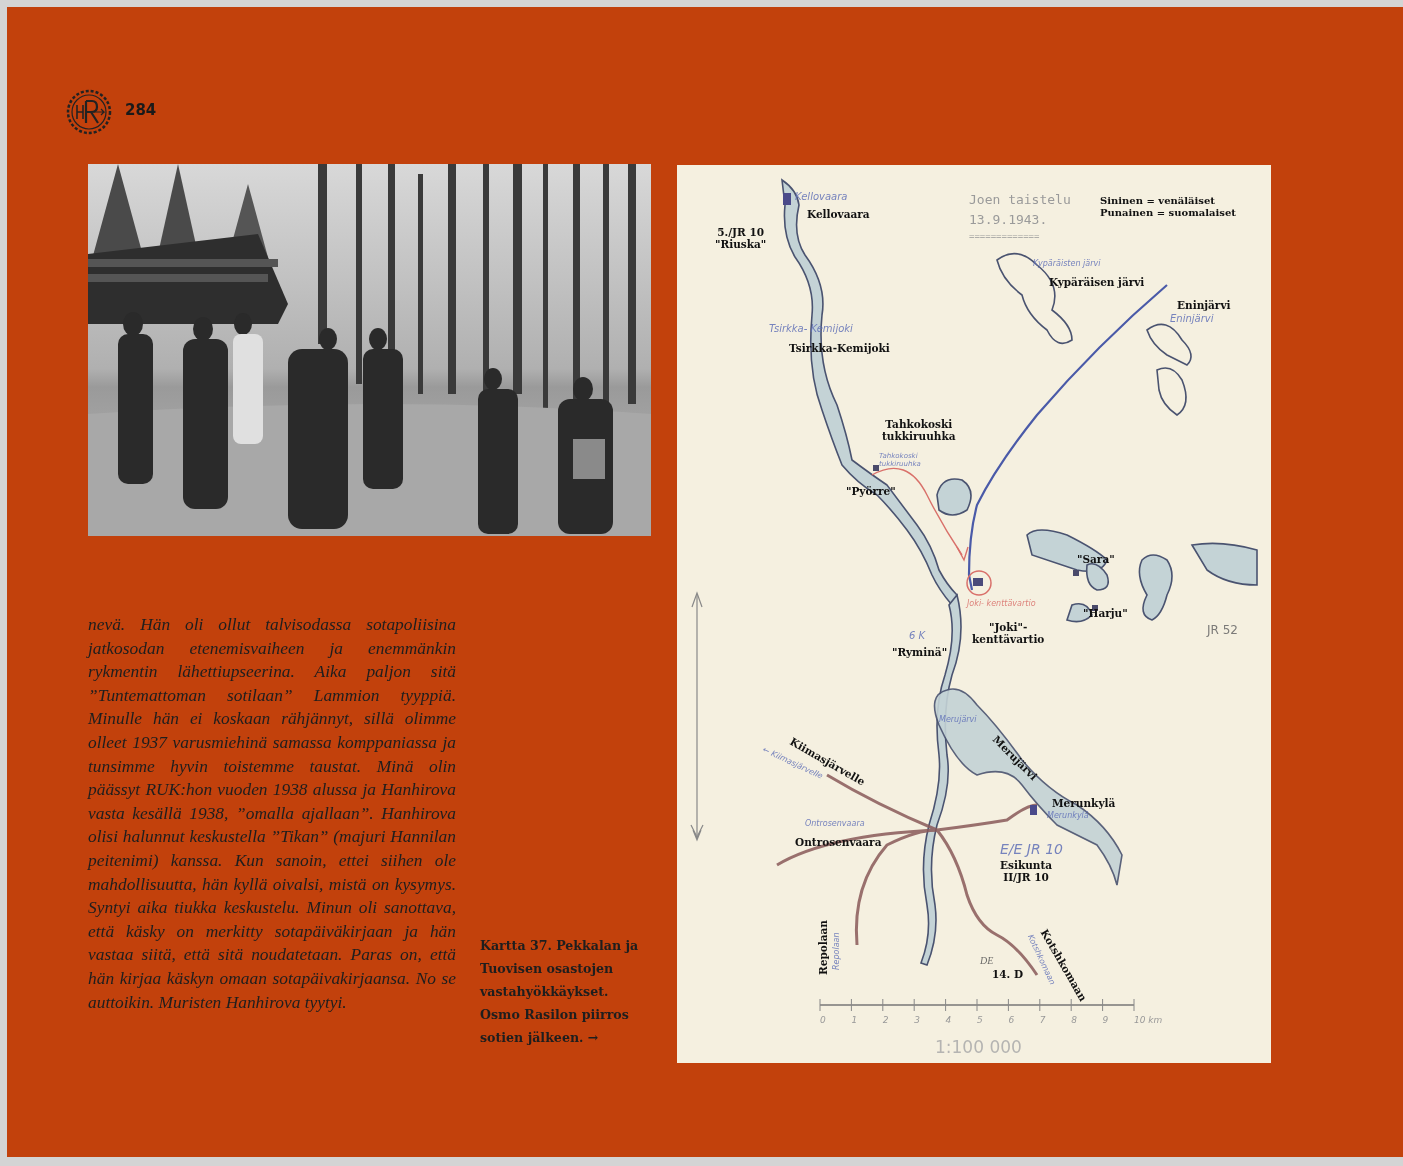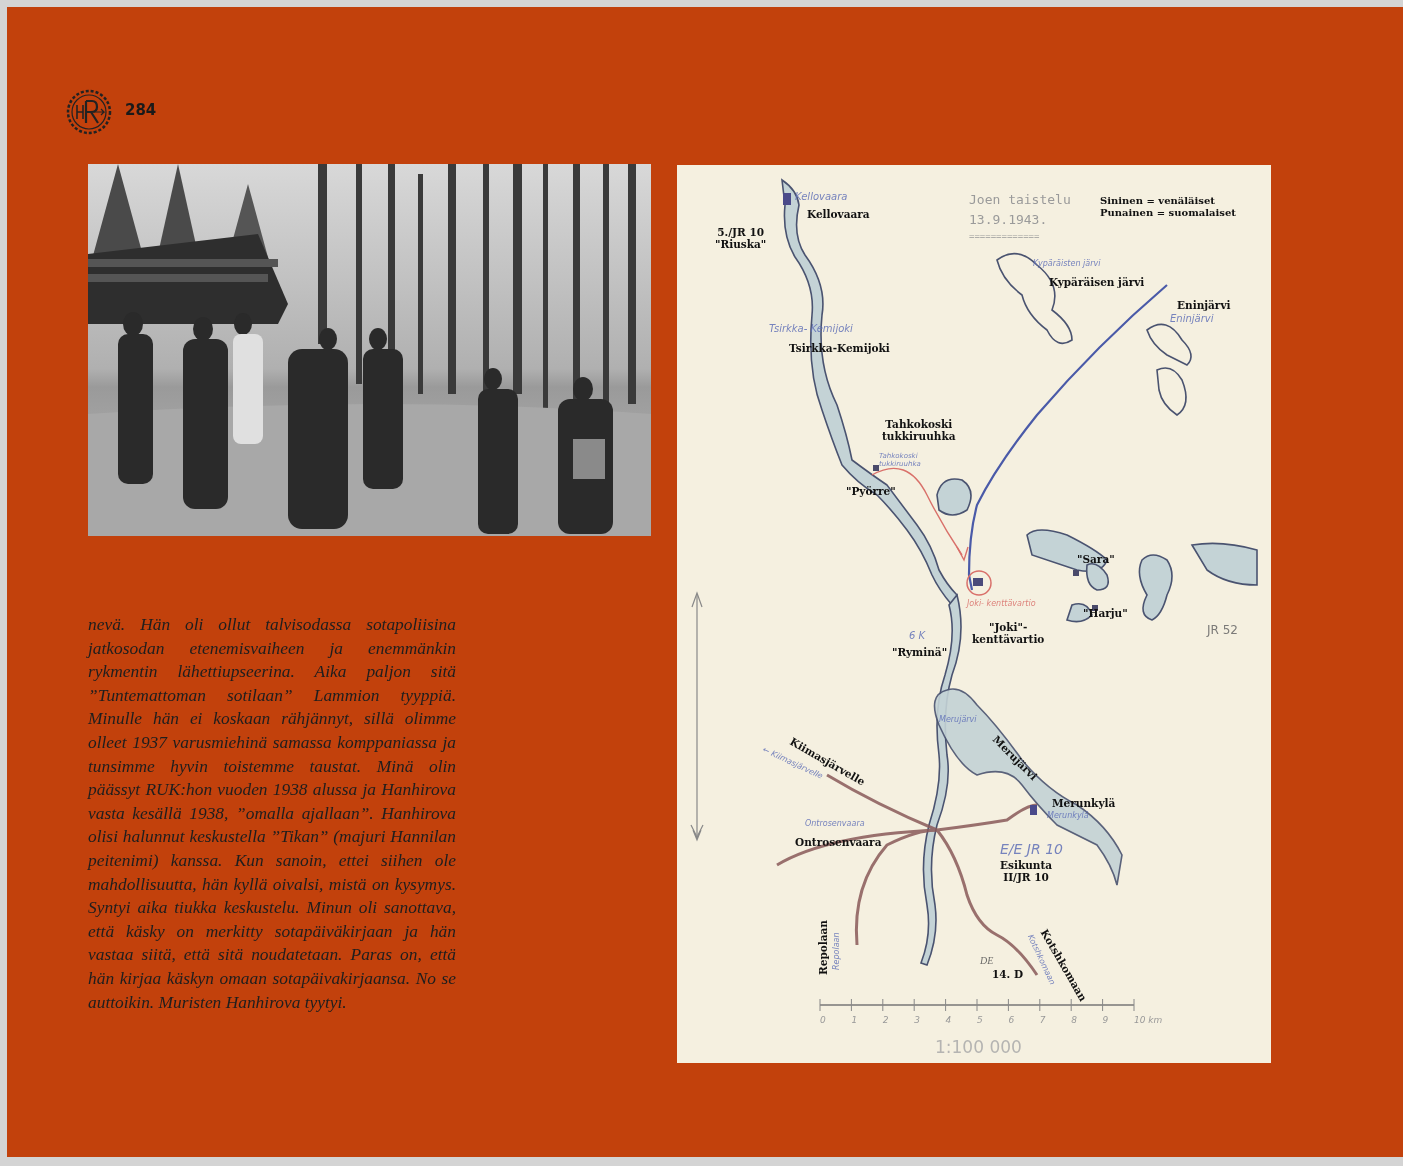--- a/index.html
+++ b/index.html
@@ -84,20 +84,21 @@
           <rect x="470" y="235" width="55" height="135" rx="12"></rect>
         <rect x="485" y="275" width="32" height="40" fill="#8a8a8a"></rect>
       </g>
     </svg>
   </div>
 
   <div class="body-text">
     <p>nevä. Hän oli ollut talvisodassa sotapoliisina jatkosodan etenemisvaiheen ja enemmänkin rykmentin lähettiupseerina. Aika paljon sitä ”Tuntemattoman sotilaan” Lammion tyyppiä. Minulle hän ei koskaan rähjännyt, sillä olimme olleet 1937 varusmiehinä samassa komppaniassa ja tunsimme hyvin toistemme taustat. Minä olin päässyt RUK:hon vuoden 1938 alussa ja Hanhirova vasta kesällä 1938, ”omalla ajallaan”. Hanhirova olisi halunnut keskustella ”Tikan” (majuri Hannilan peitenimi) kanssa. Kun sanoin, ettei siihen ole mahdollisuutta, hän kyllä oivalsi, mistä on kysymys. Syntyi aika tiukka keskustelu. Minun oli sanottava, että käsky on merkitty sotapäiväkirjaan ja hän vastaa siitä, että sitä noudatetaan. Paras on, että hän kirjaa käskyn omaan sotapäivakirjaansa. No se auttoikin. Muristen Hanhirova tyytyi.</p>
   </div>
 
+  <div class="caption caption-map">Kartta 37. Pekkalan ja Tuovisen osastojen vastahyökkäykset. Osmo Rasilon piirros sotien jälkeen. →</div>
 
   <div class="map">
     <svg width="594" height="898" viewBox="0 0 594 898">
 
       <g stroke="#888" stroke-width="1.2" fill="none">
         <line x1="20" y1="430" x2="20" y2="670"></line>
         <path d="M15 442 L20 428 L25 442"></path>
         <path d="M14 660 L20 672 L26 660 M16 665 L20 675 L24 665"></path>
       </g>
 

